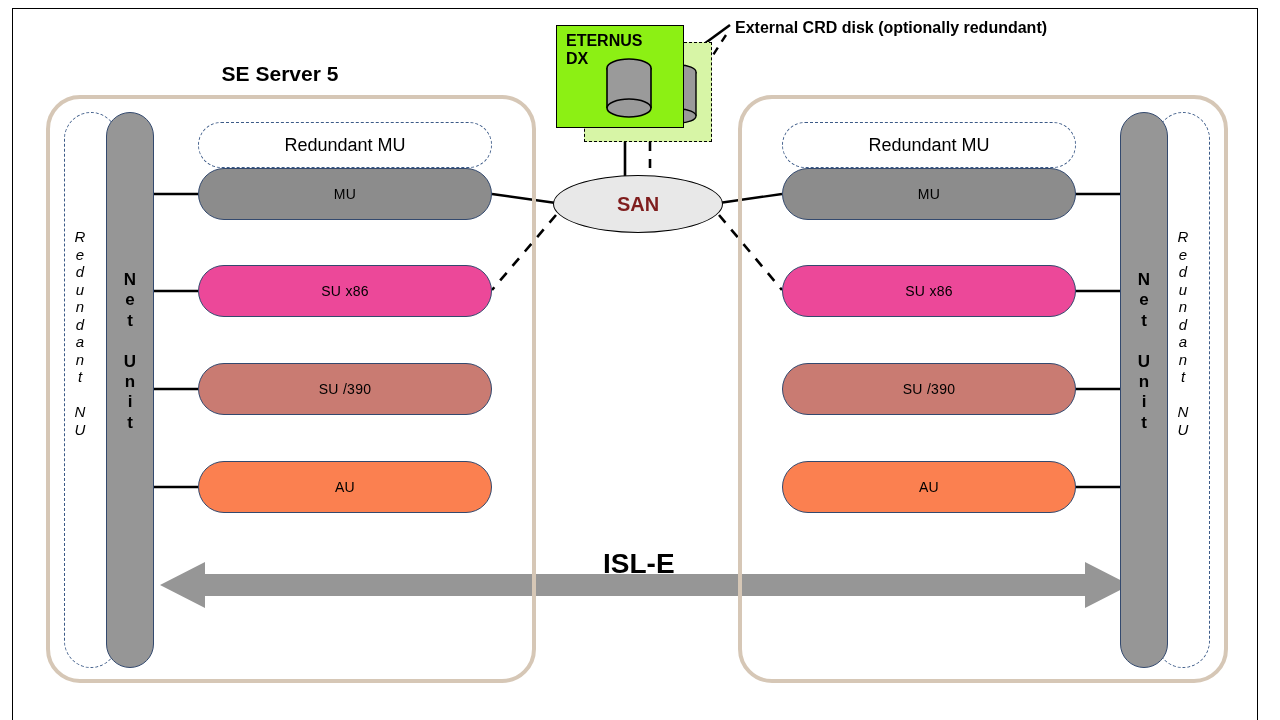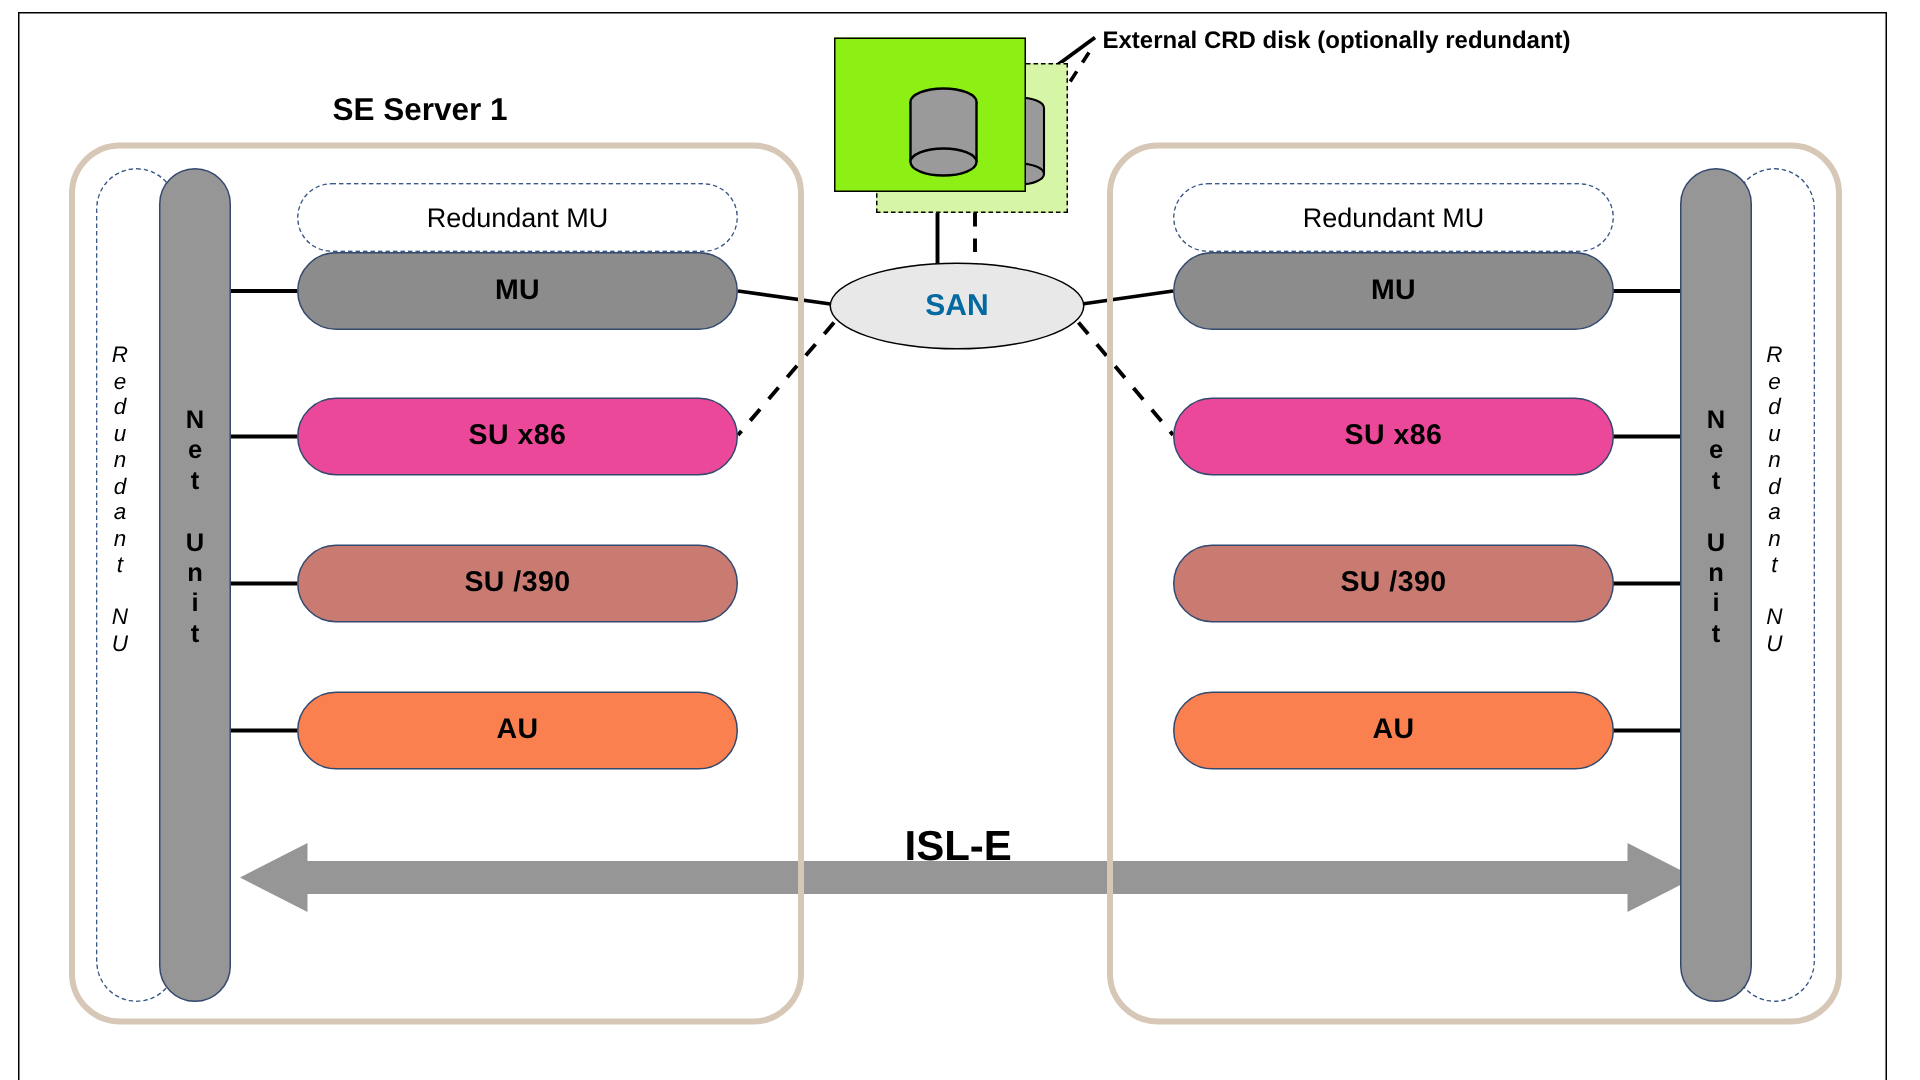--- a/index.html
+++ b/index.html
@@ -62,21 +62,21 @@
     text-align:center;line-height:1.2;width:26px;
   }
 
   
   .unit{
     position:absolute;
     border:1.6px solid #33496e;
     border-radius:28px;
     box-sizing:border-box;
     display:flex;align-items:center;justify-content:center;
-    font-size:19px;font-weight:bold;color:#000;
+    font-size:14px;font-weight:normal;color:#000;
     letter-spacing:.3px;
   }
   .unit.mu{background:#8c8c8c;}
   .unit.sux86{background:#ec4899;}
   .unit.su390{background:#c97b72;}
   .unit.au{background:#fb8050;}
 
   
   .red-mu{
     position:absolute;
@@ -88,21 +88,21 @@
     background:transparent;
   }
 
   
   .san{
     position:absolute;
     background:#e8e8e8;
     border:1.6px solid #000;
     border-radius:50%;
     display:flex;align-items:center;justify-content:center;
-    font-size:20px;font-weight:bold;color:#0369a1;
+    font-size:20px;font-weight:bold;color:#7f1d1d;
   }
 
   
   .eternus-ghost{
     position:absolute;
     background:#d7f5a6;
     border:1.6px dashed #000;
     box-sizing:border-box;
   }
   .eternus{
@@ -161,21 +161,21 @@
     <line x1="1075" y1="487" x2="1122" y2="487" stroke="#000" stroke-width="2.6"></line>
 
     <g>
       <polygon points="160,585 205,562 205,574 1085,574 1085,562 1130,585 1085,608 1085,596 205,596 205,608" fill="#969696"></polygon>
     </g>
 
     <line x1="730" y1="25" x2="644" y2="88" stroke="#000" stroke-width="2.6"></line>
     <line x1="726" y1="35" x2="676" y2="112" stroke="#000" stroke-width="2.4" stroke-dasharray="8,7"></line>
   </svg>
 
-  <div class="server-title" style="left:100px;top:62px;width:360px;">SE Server 1</div>
+  <div class="server-title" style="left:100px;top:62px;width:360px;">SE Server 5</div>
 
   <div class="server-box" style="left:46px;top:95px;width:490px;height:588px;"></div>
 
   <div class="red-nu" style="left:64px;top:112px;width:54px;height:556px;"></div>
   <div class="red-nu-label" style="left:68px;top:228px;">
       <div>R</div>
       <div>e</div>
       <div>d</div>
       <div>u</div>
       <div>n</div>
@@ -258,20 +258,22 @@
     <g>
       <ellipse cx="679" cy="72" rx="17" ry="7" fill="#9a9a9a" stroke="#000" stroke-width="1.4"></ellipse>
       <rect x="662" y="72" width="34" height="44" fill="#9a9a9a" stroke="none"></rect>
       <line x1="662" y1="72" x2="662" y2="116" stroke="#000" stroke-width="1.4"></line>
       <line x1="696" y1="72" x2="696" y2="116" stroke="#000" stroke-width="1.4"></line>
       <ellipse cx="679" cy="116" rx="17" ry="7" fill="#9a9a9a" stroke="#000" stroke-width="1.4"></ellipse>
     </g>
   </svg>
 
   <div class="eternus" style="left:556px;top:25px;width:128px;height:103px;"></div>
+  <div class="eternus-label" style="left:566px;top:32px;width:110px;">ETERNUS
+DX</div>
   <svg class="overlay" viewBox="0 0 1280 720">
     <g>
       <ellipse cx="629" cy="68" rx="22" ry="9" fill="#9a9a9a" stroke="#000" stroke-width="1.6"></ellipse>
       <rect x="607" y="68" width="44" height="40" fill="#9a9a9a" stroke="none"></rect>
       <line x1="607" y1="68" x2="607" y2="108" stroke="#000" stroke-width="1.6"></line>
       <line x1="651" y1="68" x2="651" y2="108" stroke="#000" stroke-width="1.6"></line>
       <ellipse cx="629" cy="108" rx="22" ry="9" fill="#9a9a9a" stroke="#000" stroke-width="1.6"></ellipse>
     </g>
   </svg>
 

